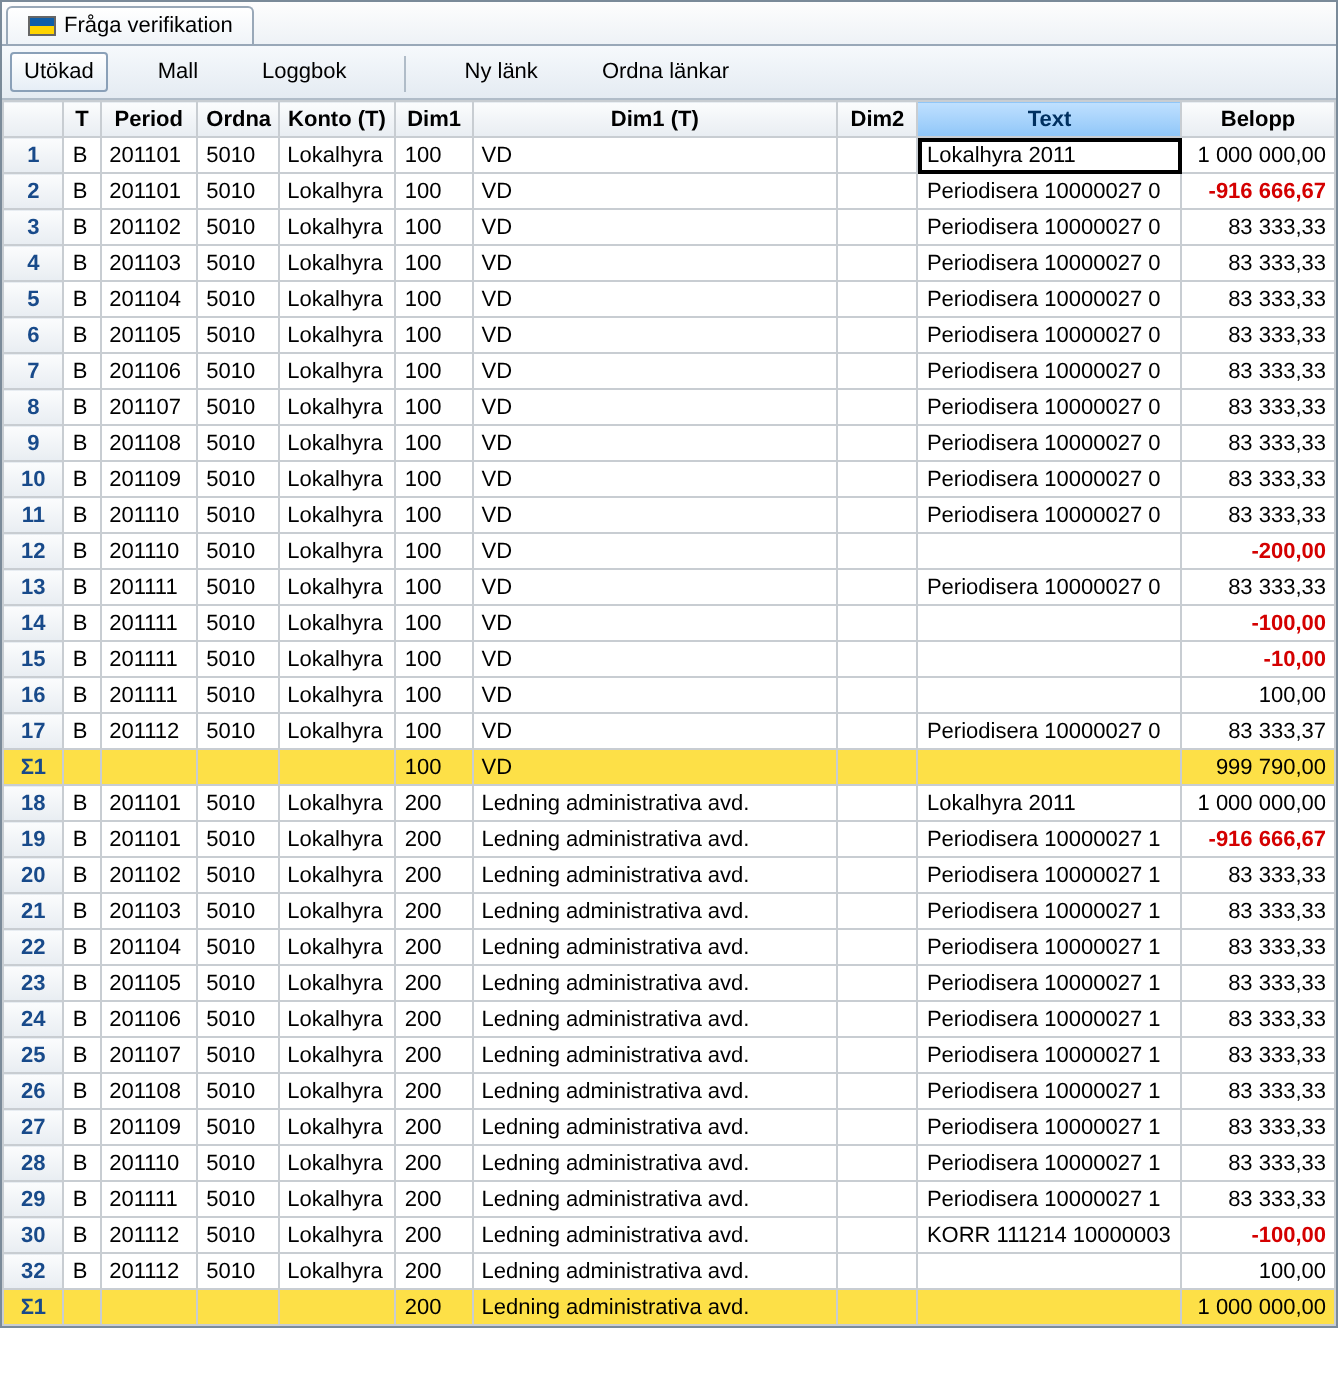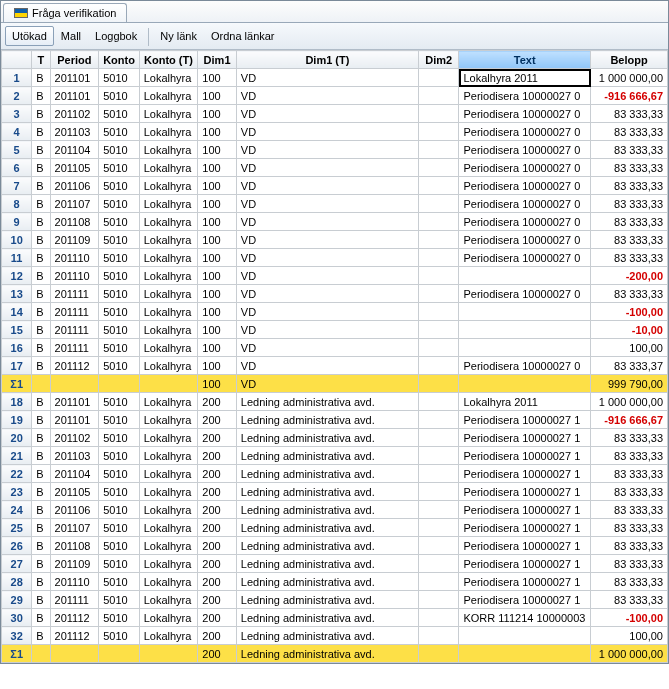--- a/index.html
+++ b/index.html
@@ -35,21 +35,21 @@
     width: 14px; height: 10px;
     background: linear-gradient(to bottom,#0f5ea8 50%,#ffd400 50%);
     border:1px solid #666;
   }
   .toolbar {
     background: linear-gradient(#f6f9fc,#e4ebf2);
     border-bottom: 1px solid #b0bcc8;
     padding: 3px 4px;
     display: flex;
     align-items: flex-end;
-    gap: 0;
+    gap: 18px;
   }
   .toolbar .sep {
     width: 1px;
     height: 18px;
     background: #b0bcc8;
     margin: 0 4px;
   }
   .tbtn {
     padding: 3px 6px;
     border: 1px solid transparent;
@@ -140,21 +140,21 @@
         <col class="col-d1t">
         <col class="col-d2">
       <col class="col-text">
         <col class="col-bel">
     </colgroup>
     <thead>
       <tr>
         <th></th>
         <th>T</th>
         <th>Period</th>
-        <th>Konto</th>
+        <th>Ordna</th>
         <th>Konto (T)</th>
         <th>Dim1</th>
         <th>Dim1 (T)</th>
         <th>Dim2</th>
         <th class="sorted">Text</th>
         <th>Belopp</th>
       </tr>
     </thead>
     <tbody id="gridbody">
         <tr>

